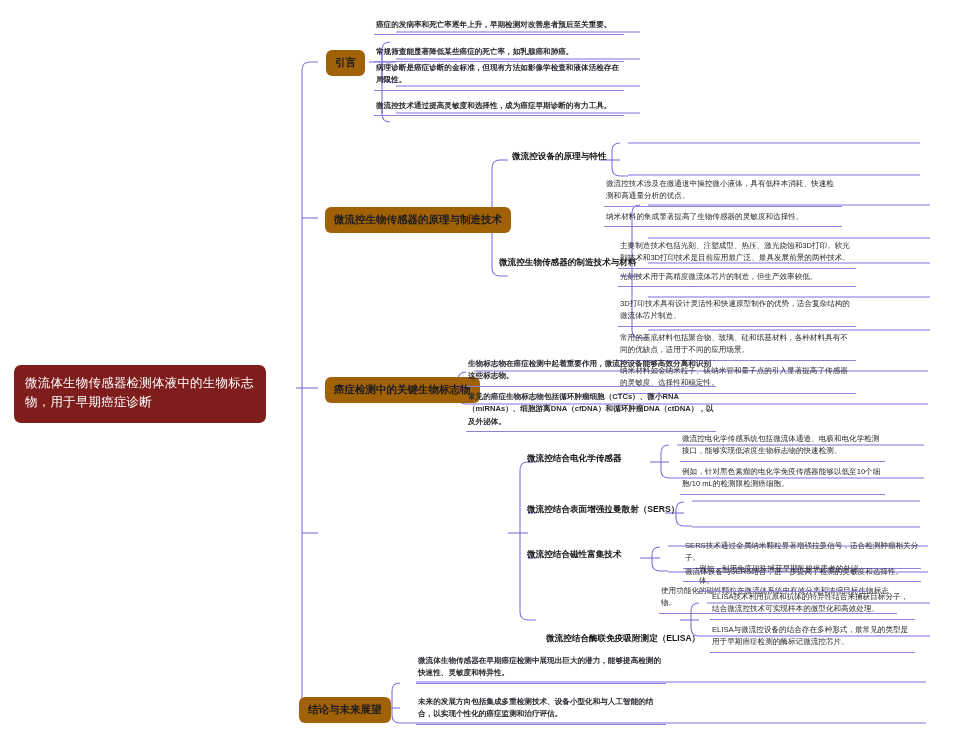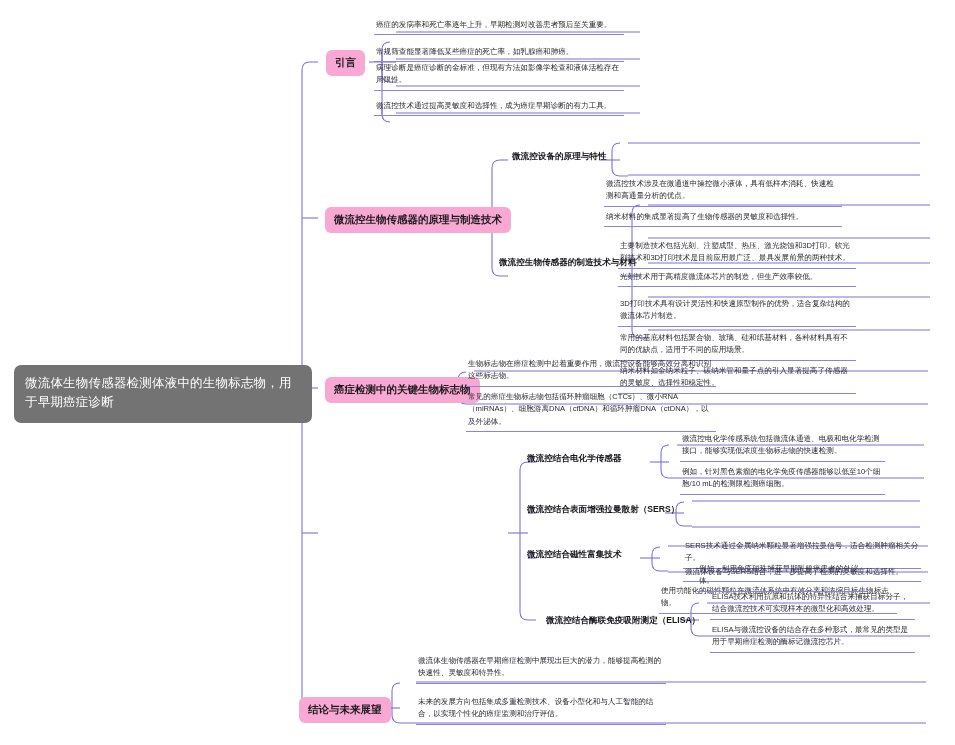--- a/index.html
+++ b/index.html
@@ -9,34 +9,34 @@
     font-family: "Liberation Sans", "DejaVu Sans", sans-serif;
     overflow: hidden;
   }
   #canvas { position: relative; width: 955px; height: 745px; }
   #links { position: absolute; left: 0; top: 0; width: 955px; height: 745px; pointer-events: none; }
 
   .node { position: absolute; }
 
   
   .root {
-    background: #737373;
+    background: #7f1d1d;
     color: #ffffff;
     border-radius: 7px;
     padding: 9px 11px 10px 11px;
     font-size: 12.5px;
     font-weight: 400;
     line-height: 1.55;
     letter-spacing: .2px;
-    width: 298px;
+    width: 252px;
   }
 
   
   .topic {
-    background: #f9a8d4;
+    background: #a16207;
     color: #1b1b1f;
     border-radius: 6px;
     padding: 5px 9px 6px 9px;
     font-size: 10.5px;
     font-weight: bold;
     line-height: 1.4;
     white-space: nowrap;
   }
 
   
@@ -49,21 +49,21 @@
   }
 
   
   .leaf {
     color: #2a2a30;
     font-size: 7.6px;
     line-height: 1.62;
     border-bottom: 1.3px solid #8b83e0;
     padding: 0 2px 3px 2px;
   }
-  .leaf.wide { width: 250px; }
+  .leaf.wide { width: 250px; font-weight: bold; }
   .leaf.mid  { width: 238px; margin-top: 48px; }
   .leaf.narr { width: 205px; }
   .leaf.xnarr{ width: 170px; }
 </style>
 </head>
 <body>
 
 <div id="canvas">
 
   <svg id="links">
@@ -240,21 +240,21 @@
   <div class="node subtopic" style="left:527px; top:548px;">
     <span>微流控结合磁性富集技术</span>
   </div>
   <div class="node leaf mid" style="left:659px; top:537px;">
     <span>使用功能化的磁性颗粒在微流体系统中有效分离和浓缩目标生物标志物。</span>
   </div>
   <div class="node leaf xnarr" style="left:697px; top:563px;">
     <span>例如，利用免疫磁珠捕获早期乳腺癌患者的外泌体。</span>
   </div>
 
-  <div class="node subtopic" style="left:527px; top:614px;padding-left:19px;">
+  <div class="node subtopic" style="left:527px; top:632px;padding-left:19px;">
     <span>微流控结合酶联免疫吸附测定（ELISA）</span>
   </div>
   <div class="node leaf narr" style="left:710px; top:591px;">
     <span>ELISA技术利用抗原和抗体的特异性结合来捕获目标分子，结合微流控技术可实现样本的微型化和高效处理。</span>
   </div>
   <div class="node leaf narr" style="left:710px; top:624px;">
     <span>ELISA与微流控设备的结合存在多种形式，最常见的类型是用于早期癌症检测的酶标记微流控芯片。</span>
   </div>
 
   <div class="node topic" style="left:299px; top:697px;">

